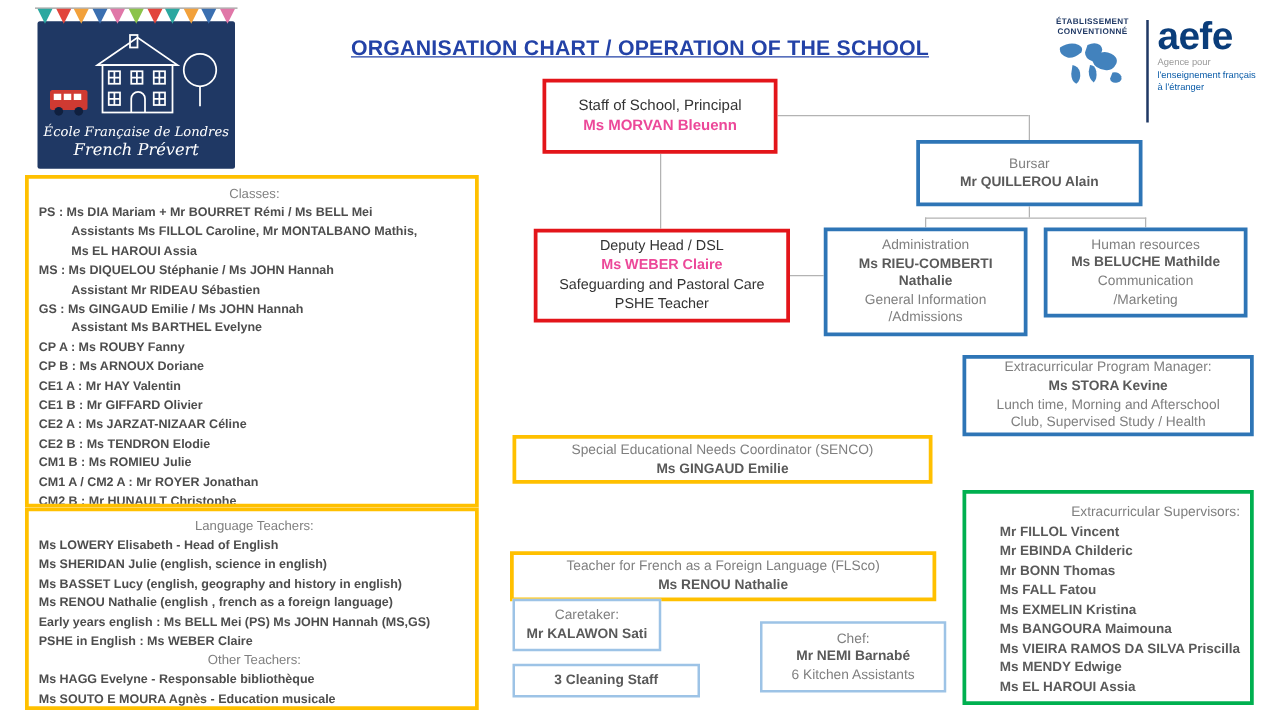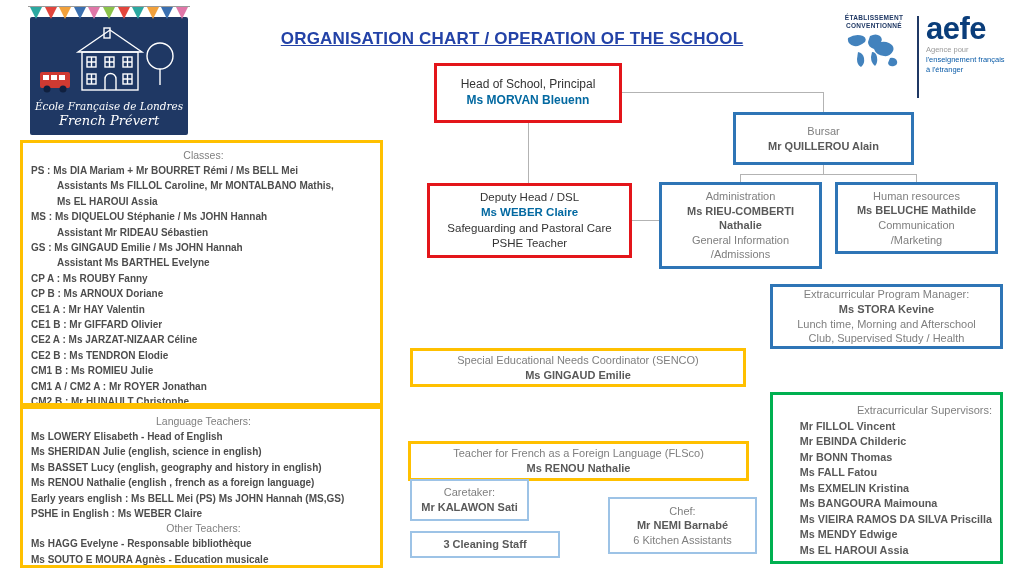--- a/index.html
+++ b/index.html
@@ -35,21 +35,21 @@
   .aefe-tag{font-size:7.5px;line-height:1.3;color:#0b5ca8;}
   .aefe-tag.gray{color:#9a9a9a;margin-top:2px;}
 
   
   .box{position:absolute;background:#fff;border:3px solid #888;box-sizing:border-box;
     display:flex;flex-direction:column;justify-content:center;text-align:center;
     padding:3px 6px;font-size:11px;line-height:1.32;color:#7f7f7f;}
   .box .n{font-weight:bold;color:#595959;}
   .box .d{white-space:pre-line;}
   .box.red{border-color:var(--red,#e3151a);color:#333;font-size:12px;}
-  .box.red .n{color:#0369a1;}
+  .box.red .n{color:#ec4899;}
   .box.blue{border-color:var(--blue,#2e75b6);}
   .box.lblue{border-color:var(--light_blue,#9dc3e6);border-width:2px;}
   .box.yellow{border-color:var(--yellow,#ffc000);}
   .box.green{border-color:var(--green,#00b050);align-items:flex-end;}
 
   #box-head{left:434px;top:63px;width:188px;height:60px;}
   #box-bursar{left:733px;top:112px;width:181px;height:53px;}
   #box-deputy{left:427px;top:183px;width:205px;height:75px;font-size:11.5px;}
   #box-admin{left:659px;top:182px;width:163px;height:87px;}
   #box-hr{left:835px;top:182px;width:163px;height:72px;}
@@ -162,21 +162,21 @@
   <div class="conn" style="left:528px;top:123px;width:1px;height:60px;"></div>
   <div class="conn" style="left:622px;top:92px;width:201px;height:1px;"></div>
   <div class="conn" style="left:823px;top:92px;width:1px;height:20px;"></div>
   <div class="conn" style="left:823px;top:165px;width:1px;height:9px;"></div>
   <div class="conn" style="left:740px;top:174px;width:177px;height:1px;"></div>
   <div class="conn" style="left:740px;top:174px;width:1px;height:8px;"></div>
   <div class="conn" style="left:916px;top:174px;width:1px;height:8px;"></div>
   <div class="conn" style="left:632px;top:220px;width:27px;height:1px;"></div>
 
   <div class="box red" id="box-head">
-    <div>Head of School, Principal</div>
+    <div>Staff of School, Principal</div>
     <div class="n">Ms MORVAN Bleuenn</div>
   </div>
 
   <div class="box blue" id="box-bursar">
     <div>Bursar</div>
     <div class="n">Mr QUILLEROU Alain</div>
   </div>
 
   <div class="box red" id="box-deputy">
     <div>Deputy Head / DSL</div>

